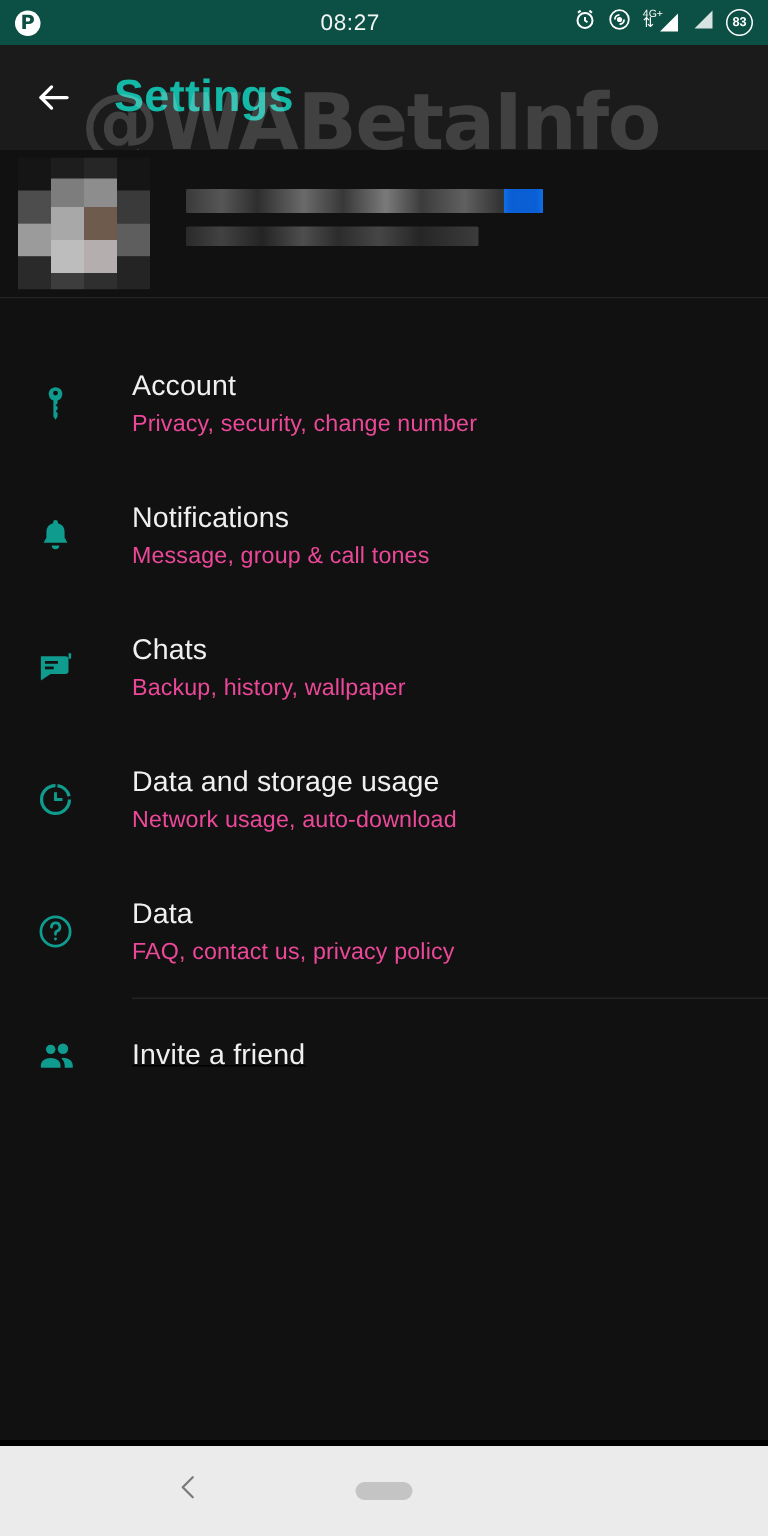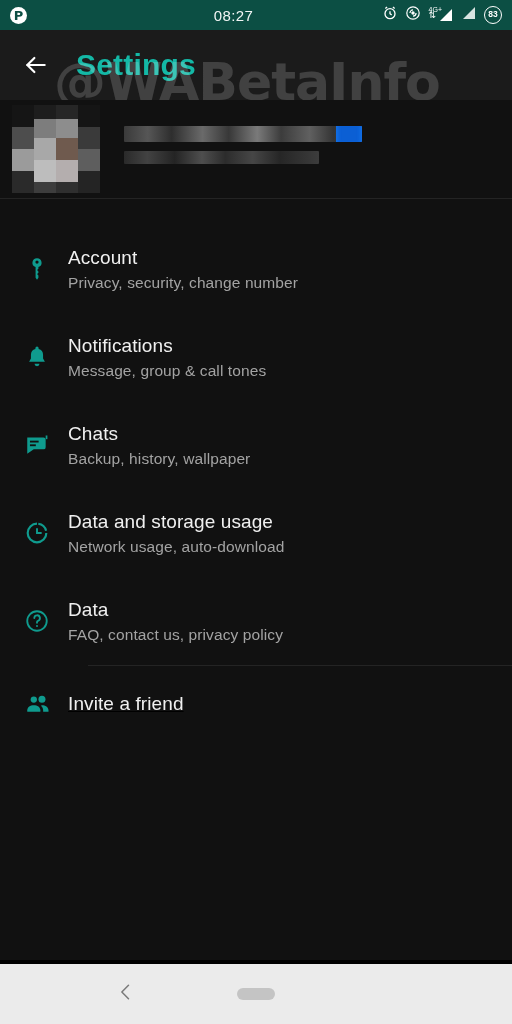--- a/index.html
+++ b/index.html
@@ -79,23 +79,23 @@
   }
   .bl2 { width:82%; height:13px; background:linear-gradient(90deg,#2a2a2a 0%,#424242 12%,#242424 26%,#4e4e4e 40%,#2c2c2c 52%,#464646 66%,#262626 80%,#3c3c3c 100%); }
   .divider-full { height:1px; background:#242424; }
   .divider-inset { height:1px; background:#242424; margin-left:88px; }
 
   
   .list { background:#111111; position:relative; }
   .row { display:flex; align-items:center; height:88px; padding-left:24px; cursor:pointer; position:relative; }
   .row.short { height:76px;text-decoration:underline; }
   .row-icon { width:44px; flex:none; display:flex; align-items:center; justify-content:flex-start; }
-  .row-text { }
+  .row-text { margin-left:20px; }
   .row-title { font-size:19px; color:#f0f0f0; font-weight:400; letter-spacing:.1px; }
-  .row-sub { font-size:15.5px; color:#a3a3a3; margin-top:5px; letter-spacing:.1px; }
+  .row-sub { font-size:15.5px; color:#ec4899; margin-top:5px; letter-spacing:.1px; }
   .gap { height:26px; }
 
   
   .navbar {
     position:absolute; left:0; bottom:0; width:512px; height:60px;
     background:#ebebeb; display:flex; align-items:center;
   }
   .nav-back { position:absolute; left:116px; top:50%; transform:translateY(-50%); cursor:pointer; }
   .nav-pill {
     position:absolute; left:50%; top:50%; transform:translate(-50%,-50%);

